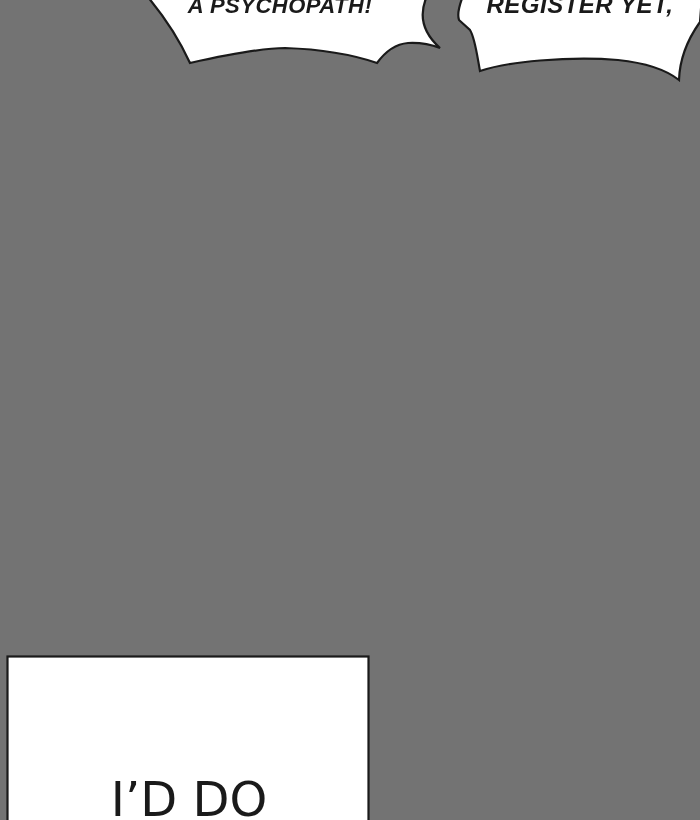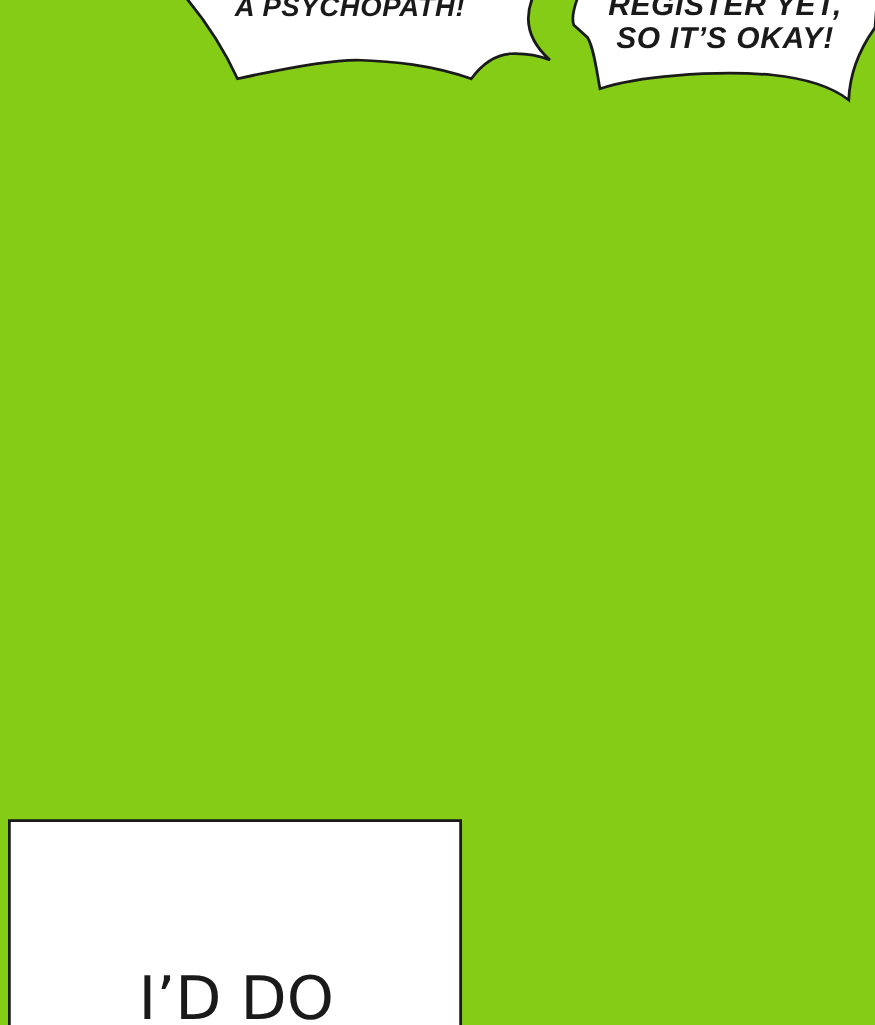--- a/index.html
+++ b/index.html
@@ -51,21 +51,21 @@
     font-family: "DejaVu Sans", sans-serif;
     font-size: 48px;
     line-height: 48px;
     text-align: center;
     white-space: nowrap;
   }
 </style>
 </head>
 <body>
 
-<div class="canvas" style="background: #84cc16;">
+<div class="canvas" style="background: #737373;">
 
   <svg class="art" width="700" height="820" viewBox="0 0 700 820">
 
     <path d="M 147,-4
              Q 174,28 190,63
              C 235,53 265,48 285,48
              C 315,49 345,52 377,63
              C 385,52 396,44 408,43
              C 418,42.5 431,44.5 440,48
              Q 414,25 427,-4
@@ -82,18 +82,17 @@
              L 702,-4
              Z" fill="#ffffff" stroke-width="2.2" stroke-linejoin="miter" stroke="#1a1a1a"></path>
 
     <rect x="7.5" y="656.5" width="361" height="172" fill="#ffffff" stroke-width="2.2" stroke="#1a1a1a"></rect>
   </svg>
 
   <div class="bubble-text left" style="color: rgb(26, 26, 26);">A PSYCHOPATH!</div>
 
   <div class="bubble-text right" style="color: rgb(26, 26, 26);">
     <div>REGISTER YET,</div>
-    <div>SO IT’S OKAY!</div>
   </div>
 
   <div class="panel-text" style="color: rgb(26, 26, 26);">I’D DO</div>
 
 </div>
 
 </body></html>

